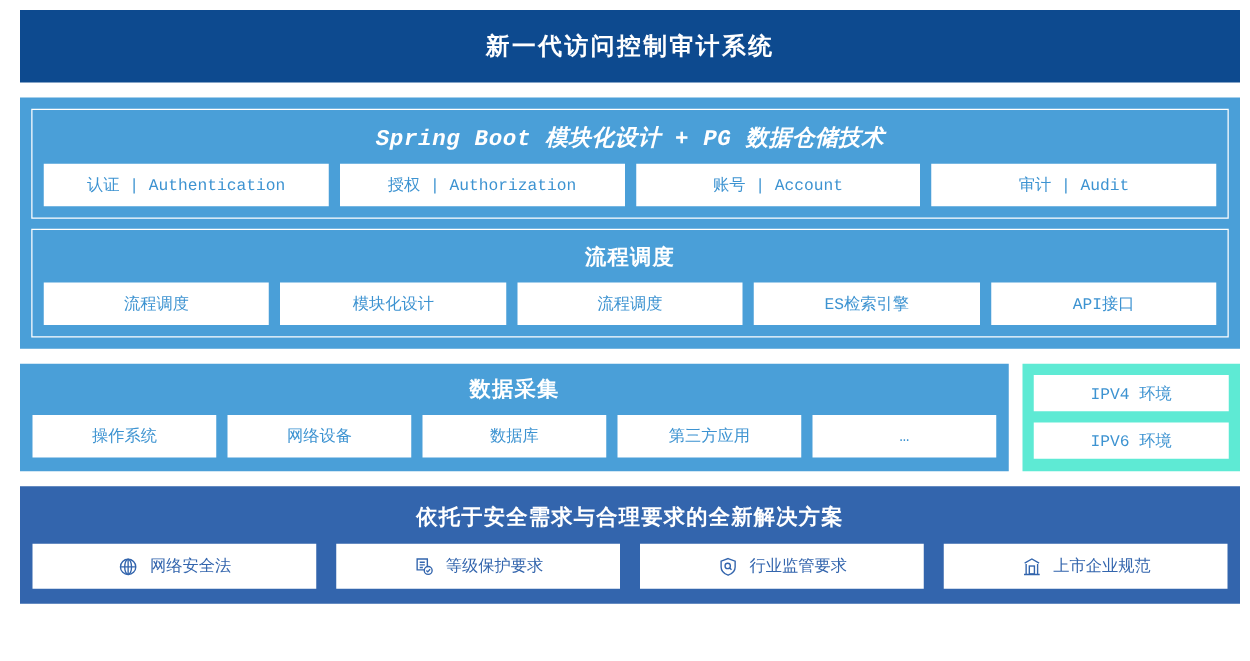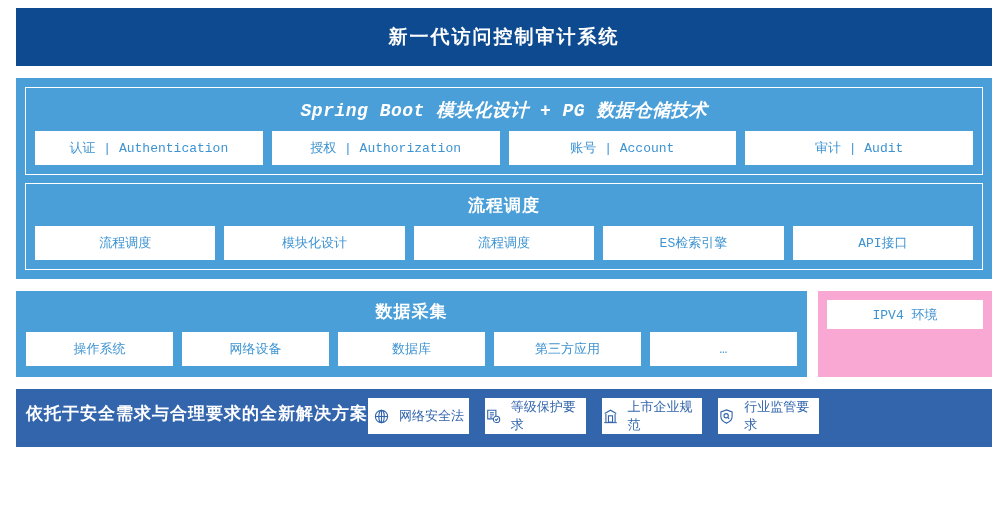--- a/index.html
+++ b/index.html
@@ -94,21 +94,21 @@
   }
   .collect-main {
     flex: 1 1 auto;
     background: #4a9fd8;
     padding: 6px 10px 11px 10px;
     display: flex;
     flex-direction: column;
   }
   .collect-side {
     flex: 0 0 174px;
-    background: #f9a8d4;
+    background: #5eead4;
     padding: 9px;
     display: flex;
     flex-direction: column;
     gap: 9px;
     box-sizing: border-box;
   }
   .side-card {
     background: #ffffff;
     height: 29px;
     display: flex;
@@ -117,21 +117,21 @@
     color: #3d93d1;
     font-size: 13px;
   }
 
   
   .bottom-panel {
     flex: 0 0 auto;
     background: #3365ad;
     padding: 9px 10px 12px 10px;
     display: flex;
-    flex-direction: row;
+    flex-direction: column;
   }
   .bottom-title {
     color: #ffffff;
     font-size: 17px;
     font-weight: bold;
     text-align: center;
     padding: 4px 0 10px 0;
     letter-spacing: 1px;
   }
   .bottom-row {
@@ -229,20 +229,23 @@
         </div>
         <div class="card">
           <span>…</span>
         </div>
       </div>
     </div>
 
     <div class="collect-side">
       <div class="side-card">
         <span>IPV4 环境</span>
+      </div>
+      <div class="side-card">
+        <span>IPV6 环境</span>
       </div>
     </div>
 
   </div>
 
   <div class="bottom-panel">
     <div class="bottom-title">依托于安全需求与合理要求的全新解决方案</div>
     <div class="bottom-row">
 
       <div class="bottom-card">
@@ -267,36 +270,36 @@
             <circle cx="13.6" cy="13.4" r="3.7" fill="#ffffff"></circle>
             <path d="M11.9 13.4 l1.3 1.3 l2.2 -2.4"></path>
           </svg>
         </span>
         <span>等级保护要求</span>
       </div>
 
       <div class="bottom-card">
         <span class="ic">
           <svg viewBox="0 0 20 20" width="17" height="17" fill="none" stroke="#3365ad" stroke-width="1.3">
+            <path d="M10 2.2 L16.6 4.6 v5.4 c0 4.2 -3.4 6.6 -6.6 7.8 c-3.2 -1.2 -6.6 -3.6 -6.6 -7.8 V4.6 z"></path>
+            <circle cx="9.6" cy="9.1" r="2.5"></circle>
+            <line x1="11.5" y1="11" x2="13.2" y2="12.7"></line>
+          </svg>
+        </span>
+        <span>行业监管要求</span>
+      </div>
+
+      <div class="bottom-card">
+        <span class="ic">
+          <svg viewBox="0 0 20 20" width="17" height="17" fill="none" stroke="#3365ad" stroke-width="1.3">
             <path d="M3.2 6.4 L10 2.6 L16.8 6.4"></path>
             <line x1="2.6" y1="17.2" x2="17.4" y2="17.2"></line>
             <path d="M4.6 7.2 v9.4 M15.4 7.2 v9.4"></path>
             <rect x="7.6" y="9.2" width="4.8" height="7.4"></rect>
           </svg>
         </span>
         <span>上市企业规范</span>
       </div>
 
-      <div class="bottom-card">
-        <span class="ic">
-          <svg viewBox="0 0 20 20" width="17" height="17" fill="none" stroke="#3365ad" stroke-width="1.3">
-            <path d="M10 2.2 L16.6 4.6 v5.4 c0 4.2 -3.4 6.6 -6.6 7.8 c-3.2 -1.2 -6.6 -3.6 -6.6 -7.8 V4.6 z"></path>
-            <circle cx="9.6" cy="9.1" r="2.5"></circle>
-            <line x1="11.5" y1="11" x2="13.2" y2="12.7"></line>
-          </svg>
-        </span>
-        <span>行业监管要求</span>
-      </div>
-
     </div>
   </div>
 
 </div>
 
 </body></html>

